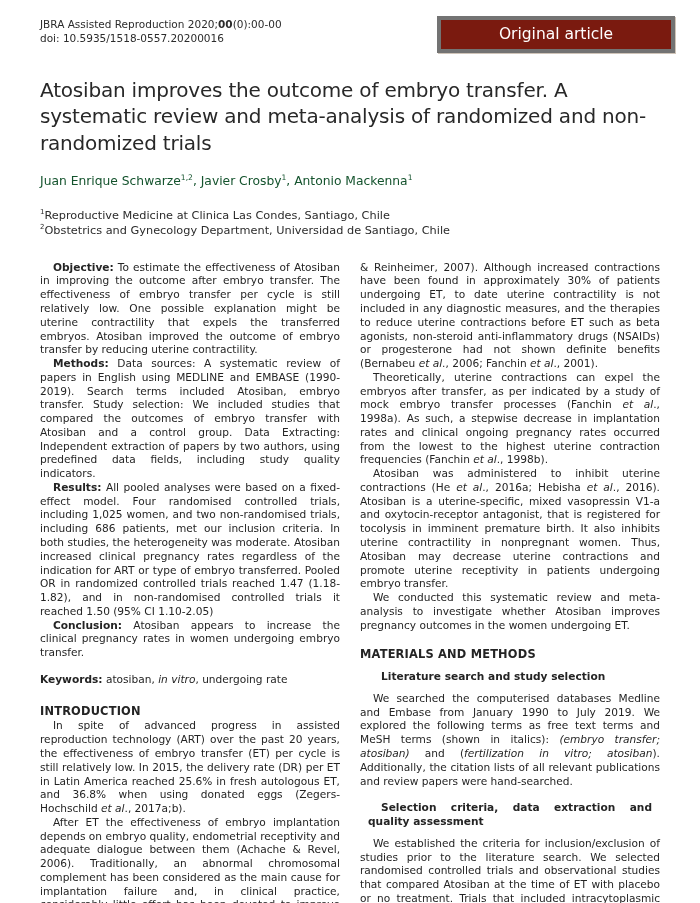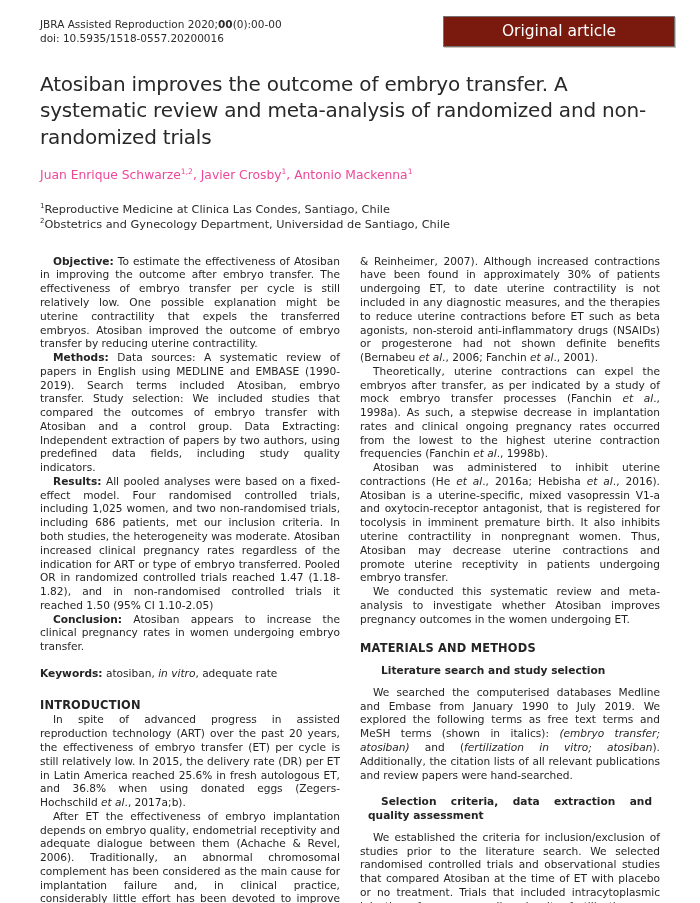--- a/index.html
+++ b/index.html
@@ -19,34 +19,34 @@
     align-items: flex-start;
     margin-right: -15px;
   }
   .meta { font-size: 10.5px; line-height: 1.3; color: #2b2b2b; padding-top: 2px; }
   .badge {
     width: 230px;
     text-align: center;
     font-size: 15.5px;
     padding: 5px 0 6px 0;
     color: #ffffff;
-    border: 1px solid #737373;
+    border: 4px solid #737373;
     box-shadow: 1px 1px 0 #cfc4b8;
   }
 
   .title {
     margin: 24px 0 0 0;
     font-size: 20px;
     font-weight: 400;
     line-height: 1.32;
     color: #282828;
     letter-spacing: -0.2px;
   }
 
-  .authors { margin-top: 18px; font-size: 12.3px; color: #ec4899; }
+  .authors { margin-top: 18px; font-size: 12.3px; color: #14532d; }
   .affils  { margin-top: 20px; font-size: 11.3px; line-height: 1.35; color: #2b2b2b; }
   sup { font-size: 0.62em; vertical-align: super; line-height: 0; }
 
   .columns { display: flex; gap: 20px; margin-top: 22px; }
   .col {
     flex: 1 1 0;
     min-width: 0;
     font-size: 10.6px;
     line-height: 1.3;
     text-align: justify;
@@ -78,21 +78,21 @@
     <div><sup>1</sup><span>Reproductive Medicine at Clinica Las Condes, Santiago, Chile</span></div>
     <div><sup>2</sup><span>Obstetrics and Gynecology Department, Universidad de Santiago, Chile</span></div>
   </div>
 
   <div class="columns">
     <div class="col" id="col-left">
         <p class="para ind"><span style="font-weight: bold;">Objective:</span><span> To estimate the effectiveness of Atosiban in improving the outcome after embryo transfer. The effectiveness of embryo transfer per cycle is still relatively low. One possible explanation might be uterine contractility that expels the transferred embryos. Atosiban improved the outcome of embryo transfer by reducing uterine contractility.</span></p>
         <p class="para ind"><span style="font-weight: bold;">Methods:</span><span> Data sources: A systematic review of papers in English using MEDLINE and EMBASE (1990-2019). Search terms included Atosiban, embryo transfer. Study selection: We included studies that compared the outcomes of embryo transfer with Atosiban and a control group. Data Extracting: Independent extraction of papers by two authors, using predefined data fields, including study quality indicators.</span></p>
         <p class="para ind"><span style="font-weight: bold;">Results:</span><span> All pooled analyses were based on a fixed-effect model. Four randomised controlled trials, including 1,025 women, and two non-randomised trials, including 686 patients, met our inclusion criteria. In both studies, the heterogeneity was moderate. Atosiban increased clinical pregnancy rates regardless of the indication for ART or type of embryo transferred. Pooled OR in randomized controlled trials reached 1.47 (1.18-1.82), and in non-randomised controlled trials it reached 1.50 (95% CI 1.10-2.05)</span></p>
         <p class="para ind"><span style="font-weight: bold;">Conclusion:</span><span> Atosiban appears to increase the clinical pregnancy rates in women undergoing embryo transfer.</span></p>
-        <p class="para" style="margin-top: 13px;"><span style="font-weight: bold;">Keywords:</span><span> atosiban, </span><span style="font-style: italic;">in vitro</span><span>, adequate rate</span></p>
+        <p class="para" style="margin-top: 13px;"><span style="font-weight: bold;">Keywords:</span><span> atosiban, </span><span style="font-style: italic;">in vitro</span><span>, undergoing rate</span></p>
         <h2 class="h1" style="margin-top: 17px;">INTRODUCTION</h2>
         <p class="para ind"><span>In spite of advanced progress in assisted reproduction technology (ART) over the past 20 years, the effectiveness of embryo transfer (ET) per cycle is still relatively low. In 2015, the delivery rate (DR) per ET in Latin America reached 25.6% in fresh autologous ET, and 36.8% when using donated eggs (Zegers-Hochschild </span><span style="font-style: italic;">et al</span><span>., 2017a;b).</span></p>
         <p class="para ind"><span>After ET the effectiveness of embryo implantation depends on embryo quality, endometrial receptivity and adequate dialogue between them (Achache &amp; Revel, 2006). Traditionally, an abnormal chromosomal complement has been considered as the main cause for implantation failure and, in clinical practice, considerably little effort has been devoted to improve uterine receptivity. Generally, appropriate endometrial status, sufficient endometrial perfusion and absence of excessive uterine contractions are necessary for ideal endometrial receptivity and to facilitate embryo implantation (Pierzynski</span></p>
       </div>
     <div class="col" id="col-right">
         <p class="para"><span>&amp; Reinheimer, 2007). Although increased contractions have been found in approximately 30% of patients undergoing ET, to date uterine contractility is not included in any diagnostic measures, and the therapies to reduce uterine contractions before ET such as beta agonists, non-steroid anti-inflammatory drugs (NSAIDs) or progesterone had not shown definite benefits (Bernabeu </span><span style="font-style: italic;">et al</span><span>., 2006; Fanchin </span><span style="font-style: italic;">et al</span><span>., 2001).</span></p>
         <p class="para ind"><span>Theoretically, uterine contractions can expel the embryos after transfer, as per indicated by a study of mock embryo transfer processes (Fanchin </span><span style="font-style: italic;">et al</span><span>., 1998a). As such, a stepwise decrease in implantation rates and clinical ongoing pregnancy rates occurred from the lowest to the highest uterine contraction frequencies (Fanchin </span><span style="font-style: italic;">et al</span><span>., 1998b).</span></p>
         <p class="para ind"><span>Atosiban was administered to inhibit uterine contractions (He </span><span style="font-style: italic;">et al</span><span>., 2016a; Hebisha </span><span style="font-style: italic;">et al</span><span>., 2016). Atosiban is a uterine-specific, mixed vasopressin V1-a and oxytocin-receptor antagonist, that is registered for tocolysis in imminent premature birth. It also inhibits uterine contractility in nonpregnant women. Thus, Atosiban may decrease uterine contractions and promote uterine receptivity in patients undergoing embryo transfer.</span></p>
         <p class="para ind"><span>We conducted this systematic review and meta-analysis to investigate whether Atosiban improves pregnancy outcomes in the women undergoing ET.</span></p>
         <h2 class="h1" style="margin-top: 15px;">MATERIALS AND METHODS</h2>

